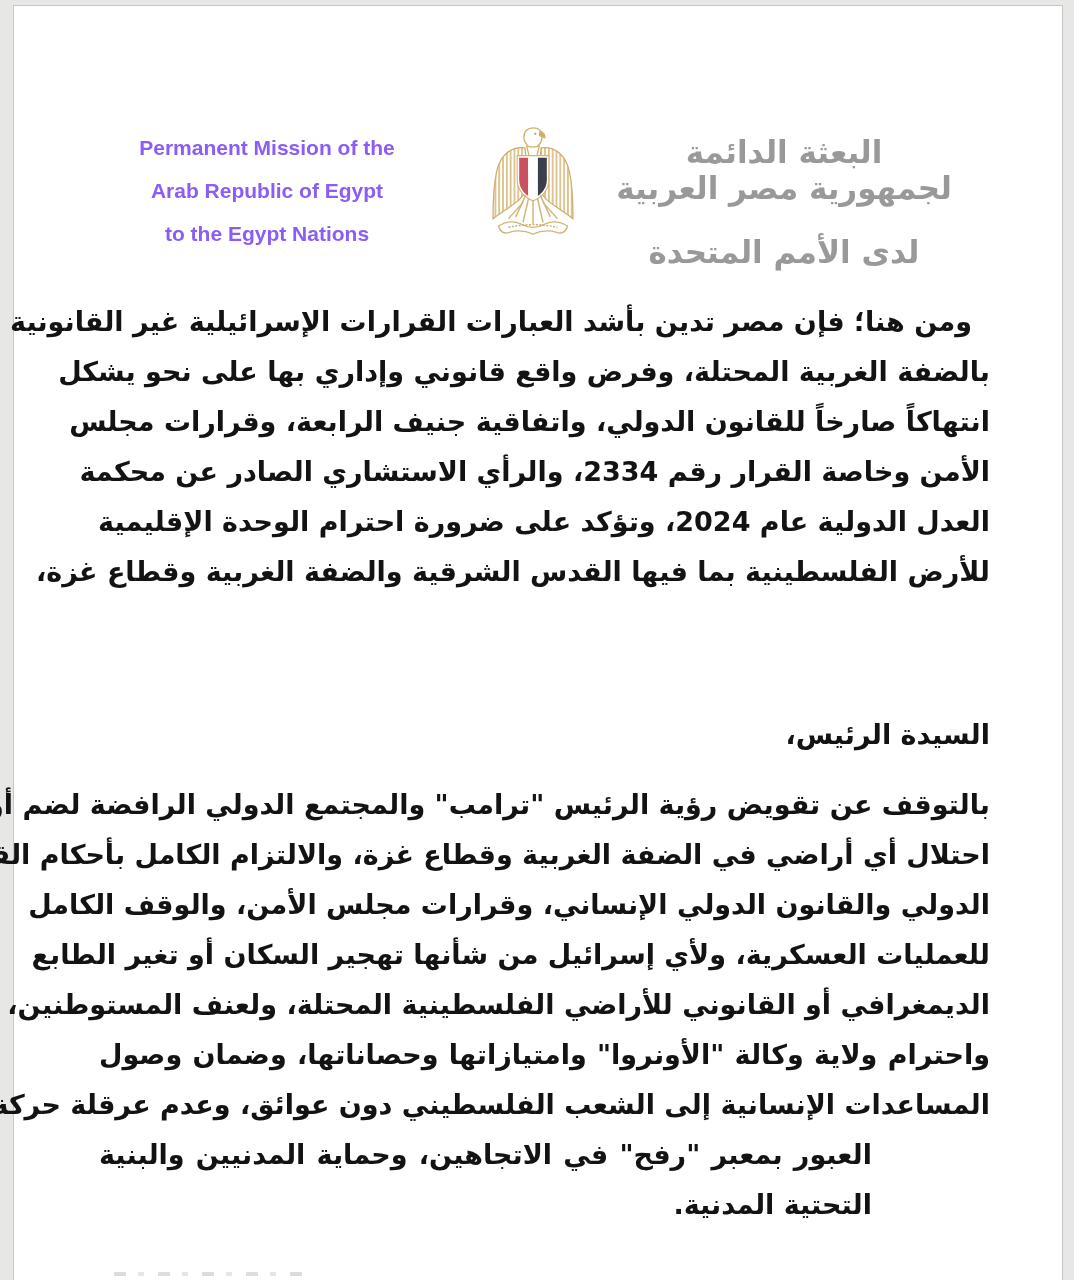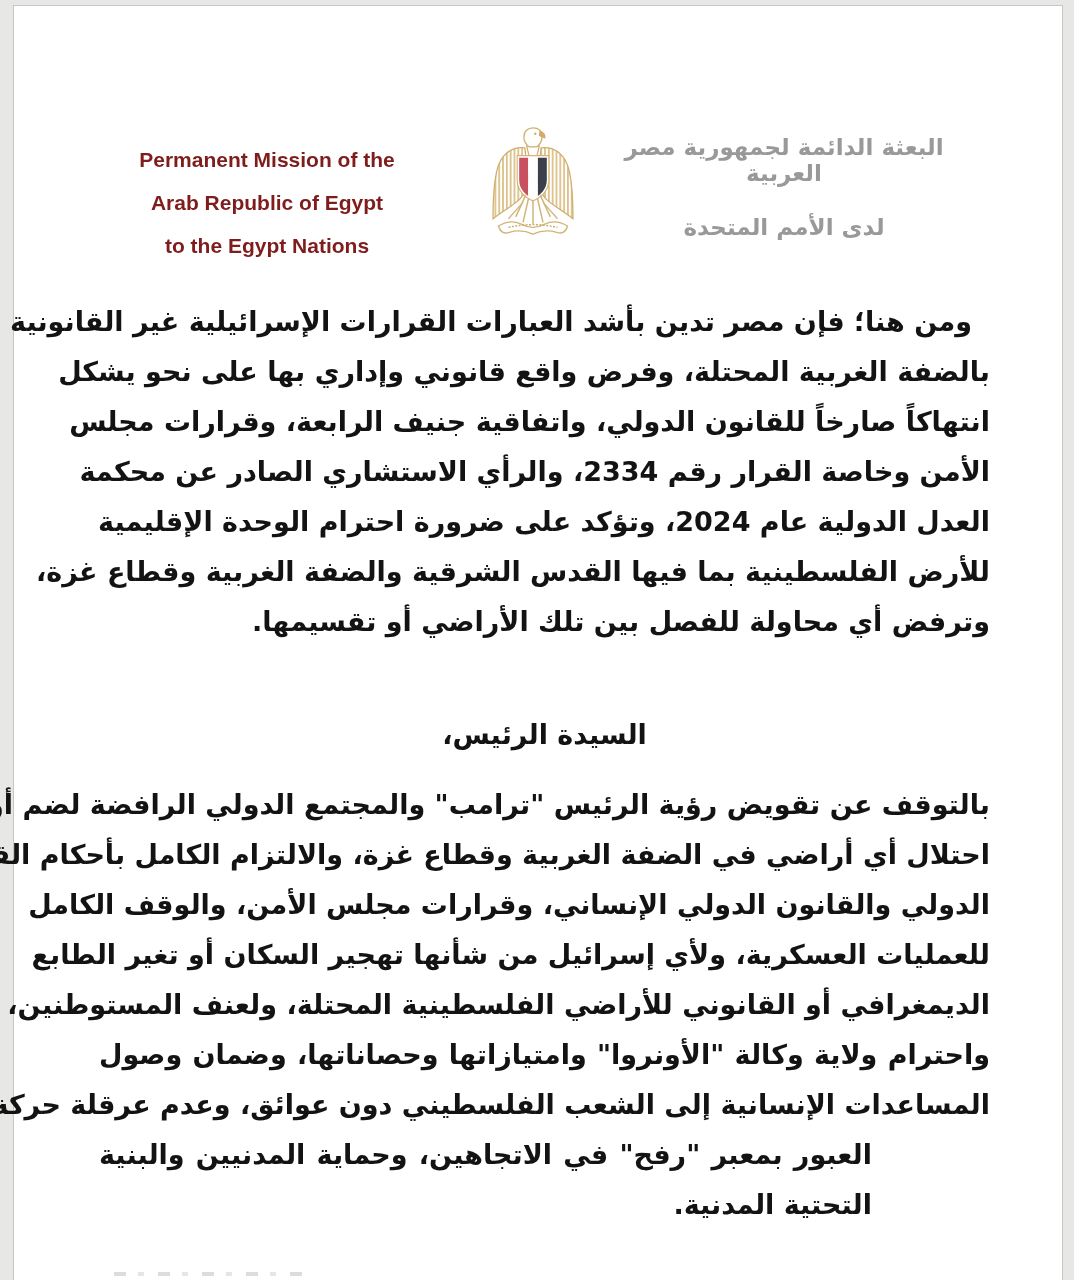--- a/index.html
+++ b/index.html
@@ -25,40 +25,39 @@
   
   .letterhead-en {
     position: absolute;
     left: 118px;
     top: 130px;
     width: 270px;
     text-align: center;
     font-family: "Liberation Sans", sans-serif;
     font-weight: bold;
     font-size: 21px;
-    color: #7f1d1d;
-    margin-top: 12px;
+    color: #8b5cf6;
   }
   .letterhead-en .lh-line { margin-bottom: 19px; }
   .emblem {
     position: absolute;
     left: 469px;
     top: 114px;
     width: 100px;
     height: 132px;
   }
   .letterhead-ar {
     position: absolute;
     right: 108px;
     top: 128px;
     width: 340px;
     direction: rtl;
     text-align: center;
     font-weight: bold;
-    font-size: 23px;
+    font-size: 31px;
     color: #999999;
   }
   .letterhead-ar .lh-line { margin-bottom: 28px; }
   
   .doc-body {
     position: absolute;
     left: 85px;
     right: 72px;
     top: 0;
     direction: rtl;
@@ -77,21 +76,21 @@
     text-align: justify;
     text-align-last: justify;
   }
   .jline.last { text-align-last: right; white-space: normal; }
   .jline.indent-sm { text-indent: 18px; }
   .jline.indent-first { text-indent: 35px; }
   .jline.pull-left { padding-left: 0; padding-right: 118px; }
   .salutation {
     height: 50px;
     line-height: 50px;
-    text-align: center;
+    text-align: right;
   }
   
   .cutoff-tips {
     position: absolute;
     left: 100px;
     top: 1266px;
     width: 195px;
     height: 4px;
     background: repeating-linear-gradient(90deg,
       #d9d9d9 0 12px, transparent 12px 24px, #e3e3e3 24px 30px, transparent 30px 44px);
@@ -158,21 +157,20 @@
 
   <div class="doc-body">
 
     <div class="para para-1">
       <div class="jline indent-sm">ومن هنا؛ فإن مصر تدين بأشد العبارات القرارات الإسرائيلية غير القانونية</div>
       <div class="jline">بالضفة الغربية المحتلة، وفرض واقع قانوني وإداري بها على نحو يشكل</div>
       <div class="jline">انتهاكاً صارخاً للقانون الدولي، واتفاقية جنيف الرابعة، وقرارات مجلس</div>
       <div class="jline">الأمن وخاصة القرار رقم 2334، والرأي الاستشاري الصادر عن محكمة</div>
       <div class="jline">العدل الدولية عام 2024، وتؤكد على ضرورة احترام الوحدة الإقليمية</div>
       <div class="jline">للأرض الفلسطينية بما فيها القدس الشرقية والضفة الغربية وقطاع غزة،</div>
-      <div class="jline last">وترفض أي محاولة للفصل بين تلك الأراضي أو تقسيمها.</div>
     </div>
 
     <div class="para salutation-row">
       <div class="salutation">السيدة الرئيس،</div>
     </div>
 
     <div class="para para-2">
       <div class="jline">بالتوقف عن تقويض رؤية الرئيس "ترامب" والمجتمع الدولي الرافضة لضم أو</div>
       <div class="jline">احتلال أي أراضي في الضفة الغربية وقطاع غزة، والالتزام الكامل بأحكام القانون</div>
       <div class="jline">الدولي والقانون الدولي الإنساني، وقرارات مجلس الأمن، والوقف الكامل</div>

